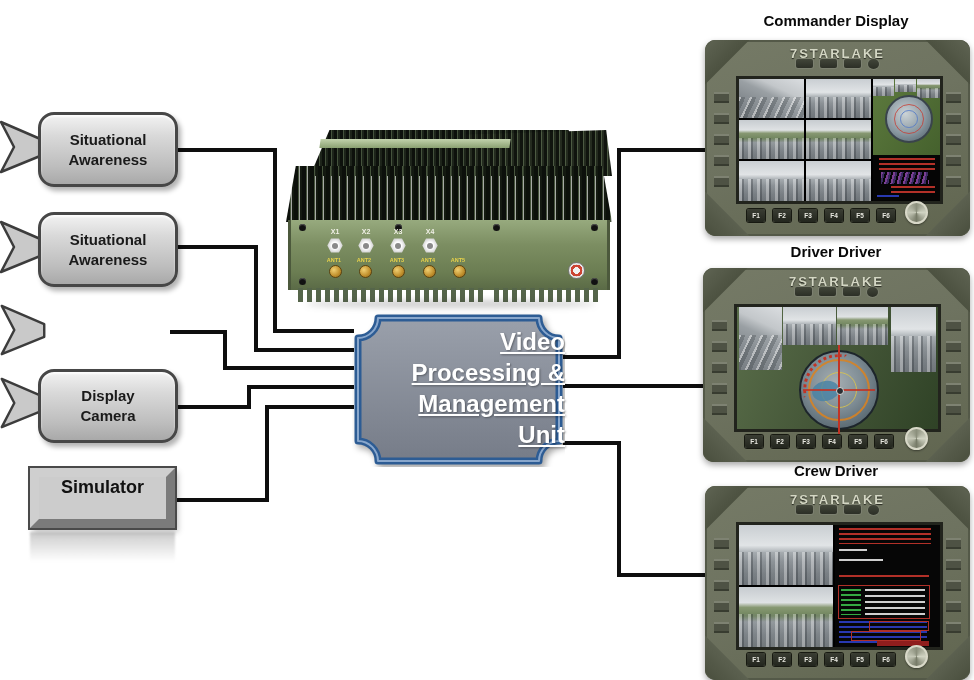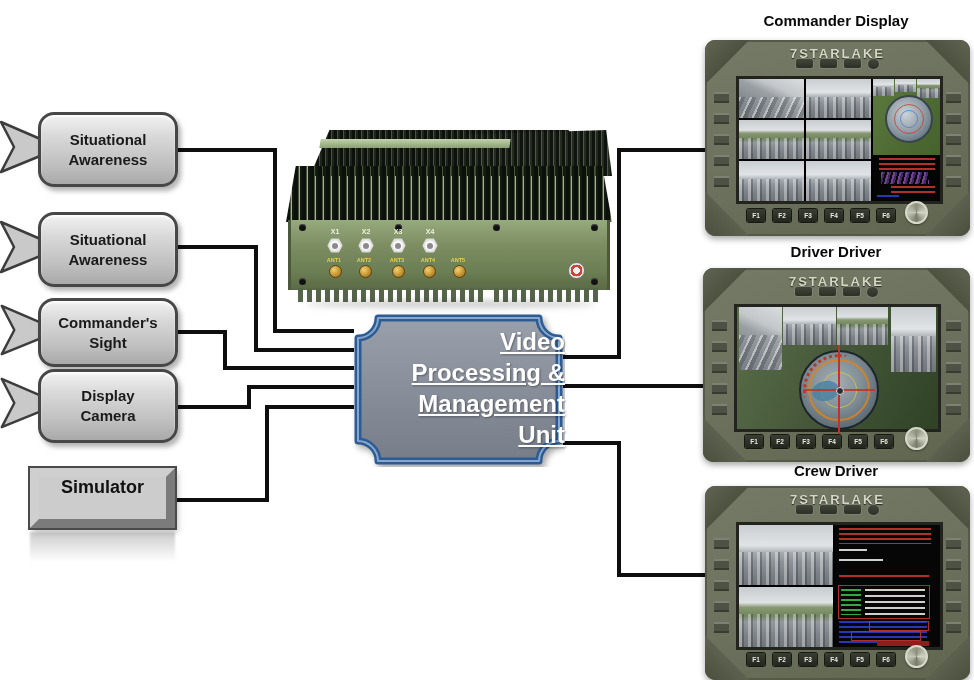--- a/index.html
+++ b/index.html
@@ -170,24 +170,20 @@
     <polygon points="1,4 45,23 45,36 1,54 14,29" fill="#c9c9c9" stroke="#3c3c3c" stroke-width="2.5" stroke-linejoin="round"></polygon>
   </svg>
   <div class="src-box" style="top:212px;height:69px">
     <span>Situational</span>
     <span>Awareness</span>
   </div>
 
   <svg class="funnel" style="top:302px;height:56px" viewBox="0 0 46 58">
     <polygon points="1,4 45,23 45,36 1,54 14,29" fill="#c9c9c9" stroke="#3c3c3c" stroke-width="2.5" stroke-linejoin="round"></polygon>
   </svg>
-  <div class="src-box" style="top:298px;height:63px">
-    <span>Commander's</span>
-    <span>Sight</span>
-  </div>
 
   <svg class="funnel" style="top:375px;height:56px" viewBox="0 0 46 58">
     <polygon points="1,4 45,23 45,36 1,54 14,29" fill="#c9c9c9" stroke="#3c3c3c" stroke-width="2.5" stroke-linejoin="round"></polygon>
   </svg>
   <div class="src-box" style="top:369px;height:68px">
     <span>Display</span>
     <span>Camera</span>
   </div>
 
   <div class="sim-box">

